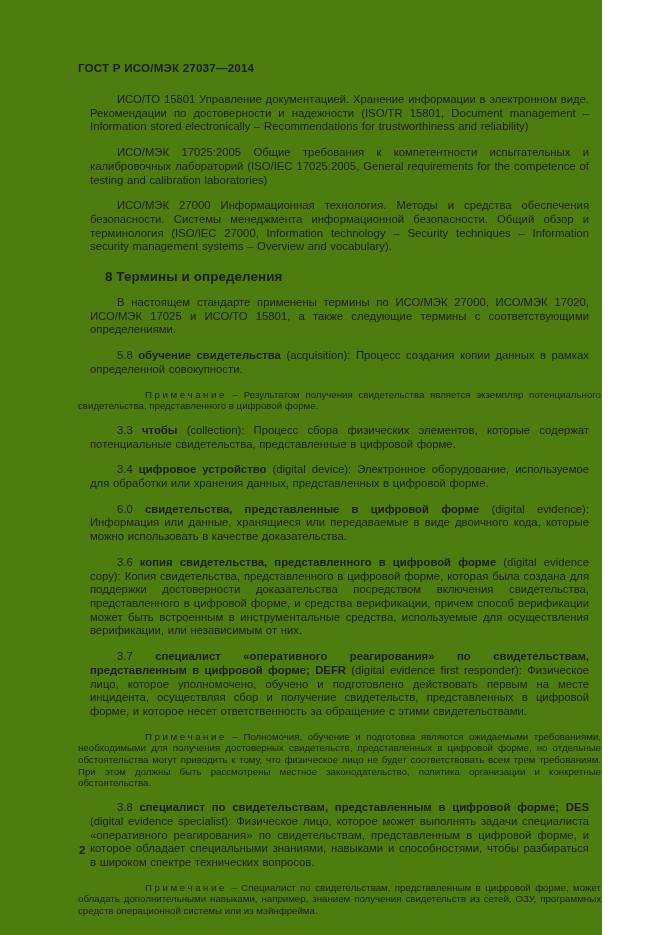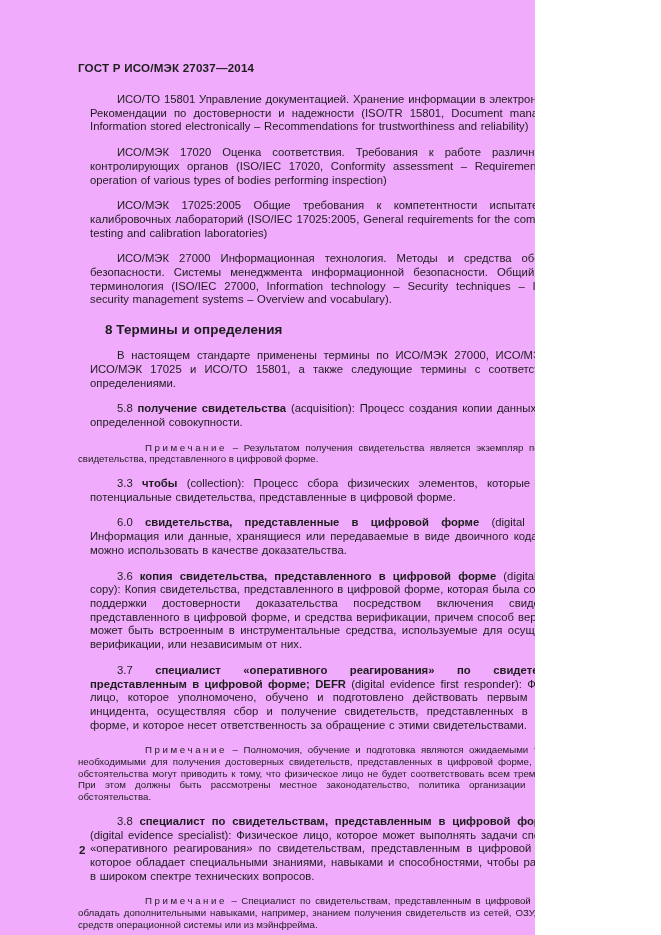--- a/index.html
+++ b/index.html
@@ -2,23 +2,23 @@
 <html lang="ru"><head>
 <meta charset="utf-8">
 <style>
   html, body {
     margin: 0;
     padding: 0;
     background: #ffffff;
   }
   .page {
     position: relative;
-    width: 535px;
+    width: 602px;
     height: 935px;
-    background: #f0abfc;
+    background: #4d7c0f;
     font-family: "Liberation Sans", sans-serif;
     color: #1d1d1d;
     overflow: hidden;
   }
   .content {
     position: absolute;
     left: 78px;
     top: 61px;
     width: 523px;
   }
@@ -64,34 +64,34 @@
 </style>
 </head>
 <body>
 
 <div class="page">
   <div class="content">
 
     <div class="doc-header">ГОСТ Р ИСО/МЭК 27037—2014</div>
 
     <p class="para"><span>ИСО/ТО 15801 Управление документацией. Хранение информации в электронном виде. Рекомендации по достоверности и надежности (ISO/TR 15801, Document management – Information stored electronically – Recommendations for trustworthiness and reliability)</span></p>
-    <p class="para"><span>ИСО/МЭК 17020 Оценка соответствия. Требования к работе различных типов контролирующих органов (ISO/IEC 17020, Conformity assessment – Requirements for the operation of various types of bodies performing inspection)</span></p>
     <p class="para"><span>ИСО/МЭК 17025:2005 Общие требования к компетентности испытательных и калибровочных лабораторий (ISO/IEC 17025:2005, General requirements for the competence of testing and calibration laboratories)</span></p>
     <p class="para"><span>ИСО/МЭК 27000 Информационная технология. Методы и средства обеспечения безопасности. Системы менеджмента информационной безопасности. Общий обзор и терминология (ISO/IEC 27000, Information technology – Security techniques – Information security management systems – Overview and vocabulary).</span></p>
 
     <h2 class="section-heading">8 Термины и определения</h2>
 
     <p class="para"><span>В настоящем стандарте применены термины по ИСО/МЭК 27000, ИСО/МЭК 17020, ИСО/МЭК 17025 и ИСО/ТО 15801, а также следующие термины с соответствующими определениями.</span></p>
 
-    <p class="para"><span>5.8</span> <span class="term-name">получение свидетельства</span> <span>(acquisition): Процесс создания копии данных в рамках определенной совокупности.</span></p>
+    <p class="para"><span>5.8</span> <span class="term-name">обучение свидетельства</span> <span>(acquisition): Процесс создания копии данных в рамках определенной совокупности.</span></p>
     <p class="note"><span class="note-label">Примечание</span> <span>– Результатом получения свидетельства является экземпляр потенциального свидетельства, представленного в цифровой форме.</span></p>
 
 
     <p class="para"><span>3.3</span> <span class="term-name">чтобы</span> <span>(collection): Процесс сбора физических элементов, которые содержат потенциальные свидетельства, представленные в цифровой форме.</span></p>
 
+    <p class="para"><span>3.4</span> <span class="term-name">цифровое устройство</span> <span>(digital device): Электронное оборудование, используемое для обработки или хранения данных, представленных в цифровой форме.</span></p>
 
     <p class="para"><span>6.0</span> <span class="term-name">свидетельства, представленные в цифровой форме</span> <span>(digital evidence): Информация или данные, хранящиеся или передаваемые в виде двоичного кода, которые можно использовать в качестве доказательства.</span></p>
 
     <p class="para"><span>3.6</span> <span class="term-name">копия свидетельства, представленного в цифровой форме</span> <span>(digital evidence copy): Копия свидетельства, представленного в цифровой форме, которая была создана для поддержки достоверности доказательства посредством включения свидетельства, представленного в цифровой форме, и средства верификации, причем способ верификации может быть встроенным в инструментальные средства, используемые для осуществления верификации, или независимым от них.</span></p>
 
     <p class="para"><span>3.7</span> <span class="term-name">специалист «оперативного реагирования» по свидетельствам, представленным в цифровой форме; DEFR</span> <span>(digital evidence first responder): Физическое лицо, которое уполномочено, обучено и подготовлено действовать первым на месте инцидента, осуществляя сбор и получение свидетельств, представленных в цифровой форме, и которое несет ответственность за обращение с этими свидетельствами.</span></p>
     <p class="note"><span class="note-label">Примечание</span> <span>– Полномочия, обучение и подготовка являются ожидаемыми требованиями, необходимыми для получения достоверных свидетельств, представленных в цифровой форме, но отдельные обстоятельства могут приводить к тому, что физическое лицо не будет соответствовать всем трем требованиям. При этом должны быть рассмотрены местное законодательство, политика организации и конкретные обстоятельства.</span></p>
 
     <p class="para"><span>3.8</span> <span class="term-name">специалист по свидетельствам, представленным в цифровой форме; DES</span> <span>(digital evidence specialist): Физическое лицо, которое может выполнять задачи специалиста «оперативного реагирования» по свидетельствам, представленным в цифровой форме, и которое обладает специальными знаниями, навыками и способностями, чтобы разбираться в широком спектре технических вопросов.</span></p>
     <p class="note"><span class="note-label">Примечание</span> <span>– Специалист по свидетельствам, представленным в цифровой форме, может обладать дополнительными навыками, например, знанием получения свидетельств из сетей, ОЗУ, программных средств операционной системы или из мэйнфрейма.</span></p>

